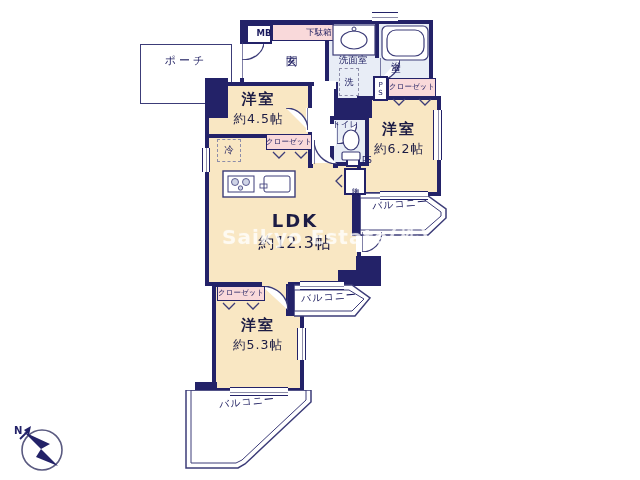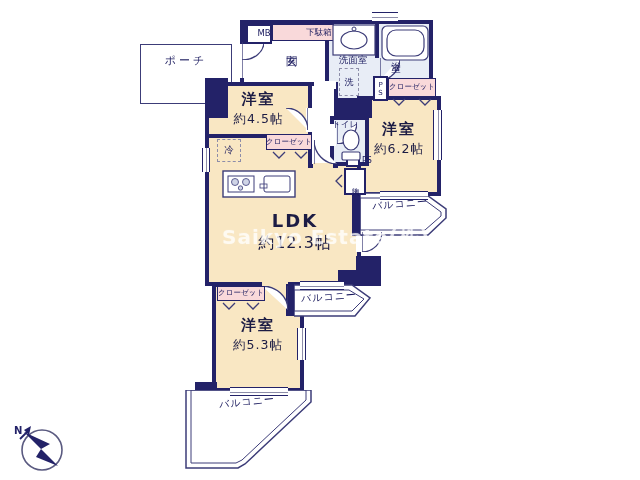--- a/index.html
+++ b/index.html
@@ -118,21 +118,21 @@
   <svg class="abs" style="left:262px;top:286px;" width="26" height="24" viewBox="0 0 26 24">
       <path d="M0 0 A26 24 0 0 1 26 24" fill="#fff" stroke="var(--thin)" stroke-width="1.3"></path>
       <line x1="26" y1="0" x2="26" y2="24" stroke="var(--thin)" stroke-width="1.3"></line>
     </svg>
   <svg class="abs" style="left:362px;top:232px;" width="20" height="20" viewBox="0 0 20 20">
       <path d="M20 0 A20 20 0 0 1 0 20" fill="#fff" stroke="var(--thin)" stroke-width="1.3"></path>
       <line x1="0" y1="0" x2="0" y2="20" stroke="var(--thin)" stroke-width="1.3"></line>
     </svg>
 
   <div class="abs box" style="left:246px;top:24px;width:26px;height:20px;">
-    <span class="lbl" style="font-size:8.5px;font-weight:normal;margin-left:10px;">MB</span>
+    <span class="lbl" style="font-size:8.5px;font-weight:bold;margin-left:10px;">MB</span>
   </div>
   <div class="abs pink" style="left:272px;top:24px;width:62px;height:17px;">
     <span class="lbl" style="font-size:8.5px;margin-left:32px;">下駄箱</span>
   </div>
   <div class="abs box" style="left:373px;top:76px;width:15px;height:25px;">
     <span class="lbl vtext" style="font-size:7px;letter-spacing:0;">PS</span>
   </div>
   <div class="abs pink" style="left:388px;top:78px;width:48px;height:19px;">
     <span class="lbl" style="font-size:7.5px;">クローゼット</span>
   </div>

